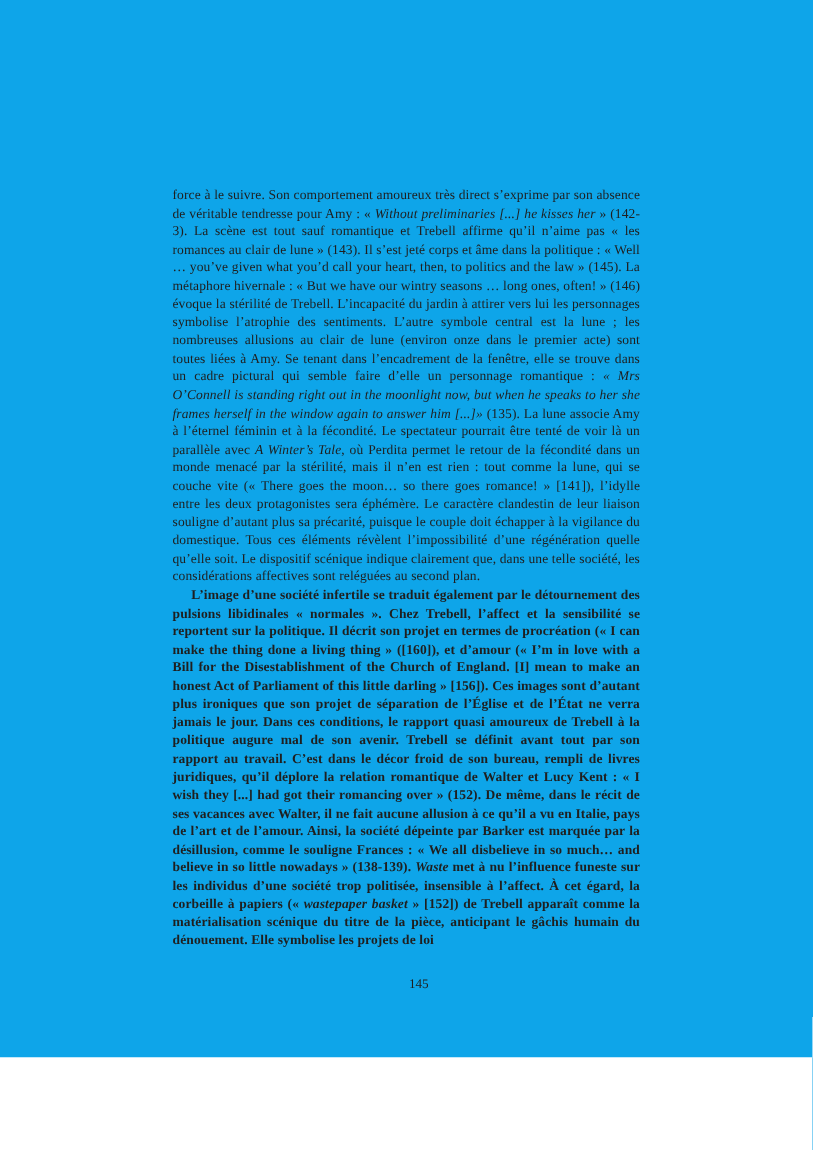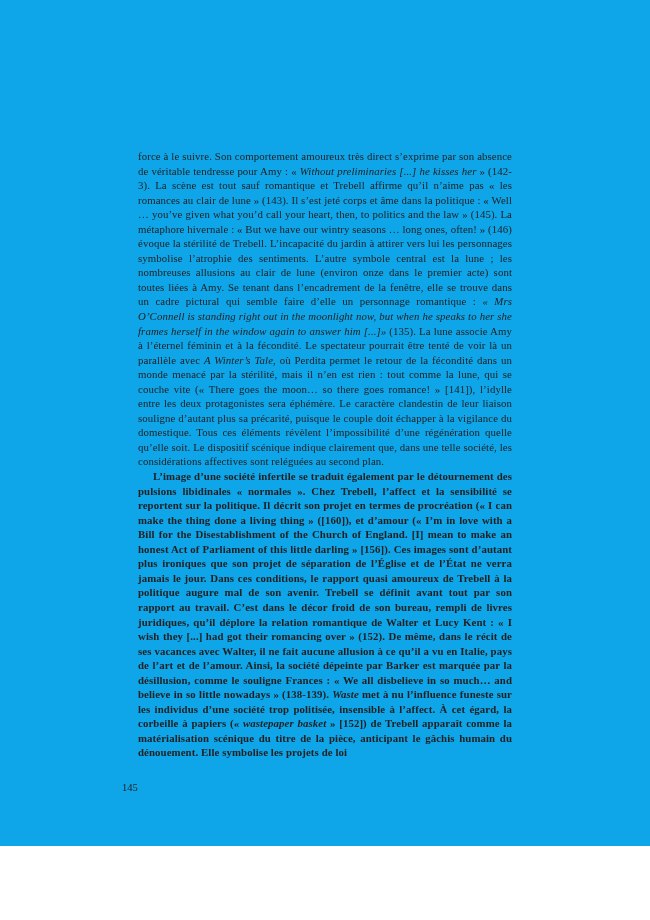--- a/index.html
+++ b/index.html
@@ -32,23 +32,24 @@
   }
   .para.indent {
     text-indent: 15px;
     font-weight: bold;
   }
   .italic {
     font-style: italic;
   }
   .page-number {
     position: absolute;
-    left: 122px;
+    left: 148px;
     top: 781px;
     width: 374px;
+    text-align: center;
     font-size: 10.5px;
     line-height: 14px;
   }
 </style>
 </head>
 <body>
 
 <div class="page">
   <main class="text-block">
       <p class="para"><span>force à le suivre. Son comportement amoureux très direct s’exprime par son absence de véritable tendresse pour Amy : « </span><span class="italic">Without preliminaries [...] he kisses her</span><span> » (142-3). La scène est tout sauf romantique et Trebell affirme qu’il n’aime pas « les romances au clair de lune » (143). Il s’est jeté corps et âme dans la politique : « Well … you’ve given what you’d call your heart, then, to politics and the law » (145). La métaphore hivernale : « But we have our wintry seasons … long ones, often! » (146) évoque la stérilité de Trebell. L’incapacité du jardin à attirer vers lui les personnages symbolise l’atrophie des sentiments. L’autre symbole central est la lune ; les nombreuses allusions au clair de lune (environ onze dans le premier acte) sont toutes liées à Amy. Se tenant dans l’encadrement de la fenêtre, elle se trouve dans un cadre pictural qui semble faire d’elle un personnage romantique : </span><span class="italic">« Mrs O’Connell is standing right out in the moonlight now, but when he speaks to her she frames herself in the window again to answer him [...]»</span><span> (135). La lune associe Amy à l’éternel féminin et à la fécondité. Le spectateur pourrait être tenté de voir là un parallèle avec </span><span class="italic">A Winter’s Tale</span><span>, où Perdita permet le retour de la fécondité dans un monde menacé par la stérilité, mais il n’en est rien : tout comme la lune, qui se couche vite (« There goes the moon… so there goes romance! » [141]), l’idylle entre les deux protagonistes sera éphémère. Le caractère clandestin de leur liaison souligne d’autant plus sa précarité, puisque le couple doit échapper à la vigilance du domestique. Tous ces éléments révèlent l’impossibilité d’une régénération quelle qu’elle soit. Le dispositif scénique indique clairement que, dans une telle société, les considérations affectives sont reléguées au second plan.</span></p>

